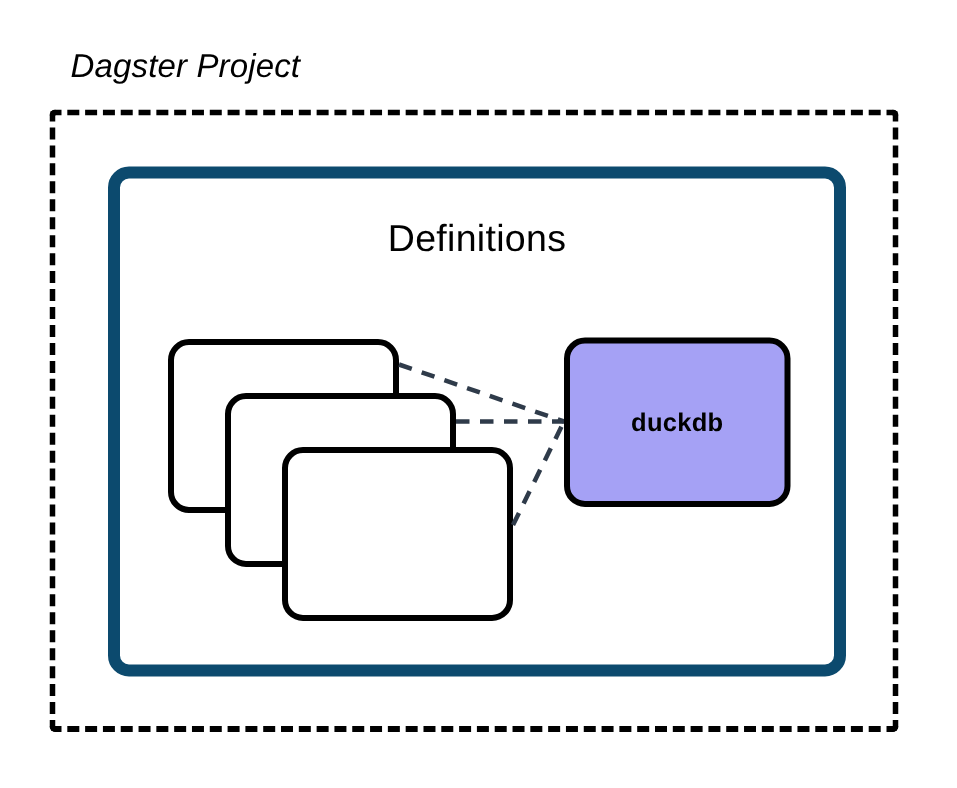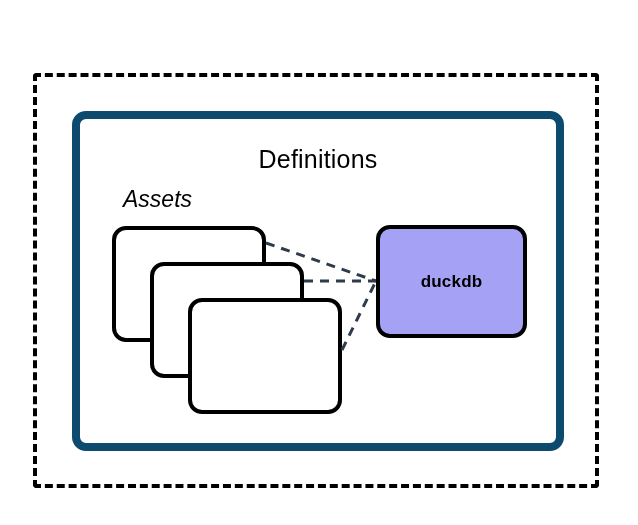--- a/index.html
+++ b/index.html
@@ -139,28 +139,28 @@
     height: 525px;
     z-index: 6;
     pointer-events: none;
   }
 </style>
 </head>
 <body>
 
 <div id="canvas">
 
+  <div class="project-title">Dagster Project</div>
 
   <div class="project-boundary"></div>
 
   <div class="definitions-box">
     <div class="definitions-label">Definitions</div>
   </div>
 
-  <div class="assets-label">Assets</div>
 
 
   <div class="asset-card asset-card-1"></div>
   <div class="asset-card asset-card-2"></div>
   <div class="asset-card asset-card-3"></div>
 
   <svg class="connectors" viewBox="0 0 638 525" width="638" height="525">
     <g fill="none" stroke="#2f3b4a" stroke-width="3" stroke-dasharray="9 7" stroke-linecap="butt">
       <line x1="266" y1="243" x2="376" y2="281"></line>
       <line x1="304" y1="281" x2="376" y2="281"></line>

